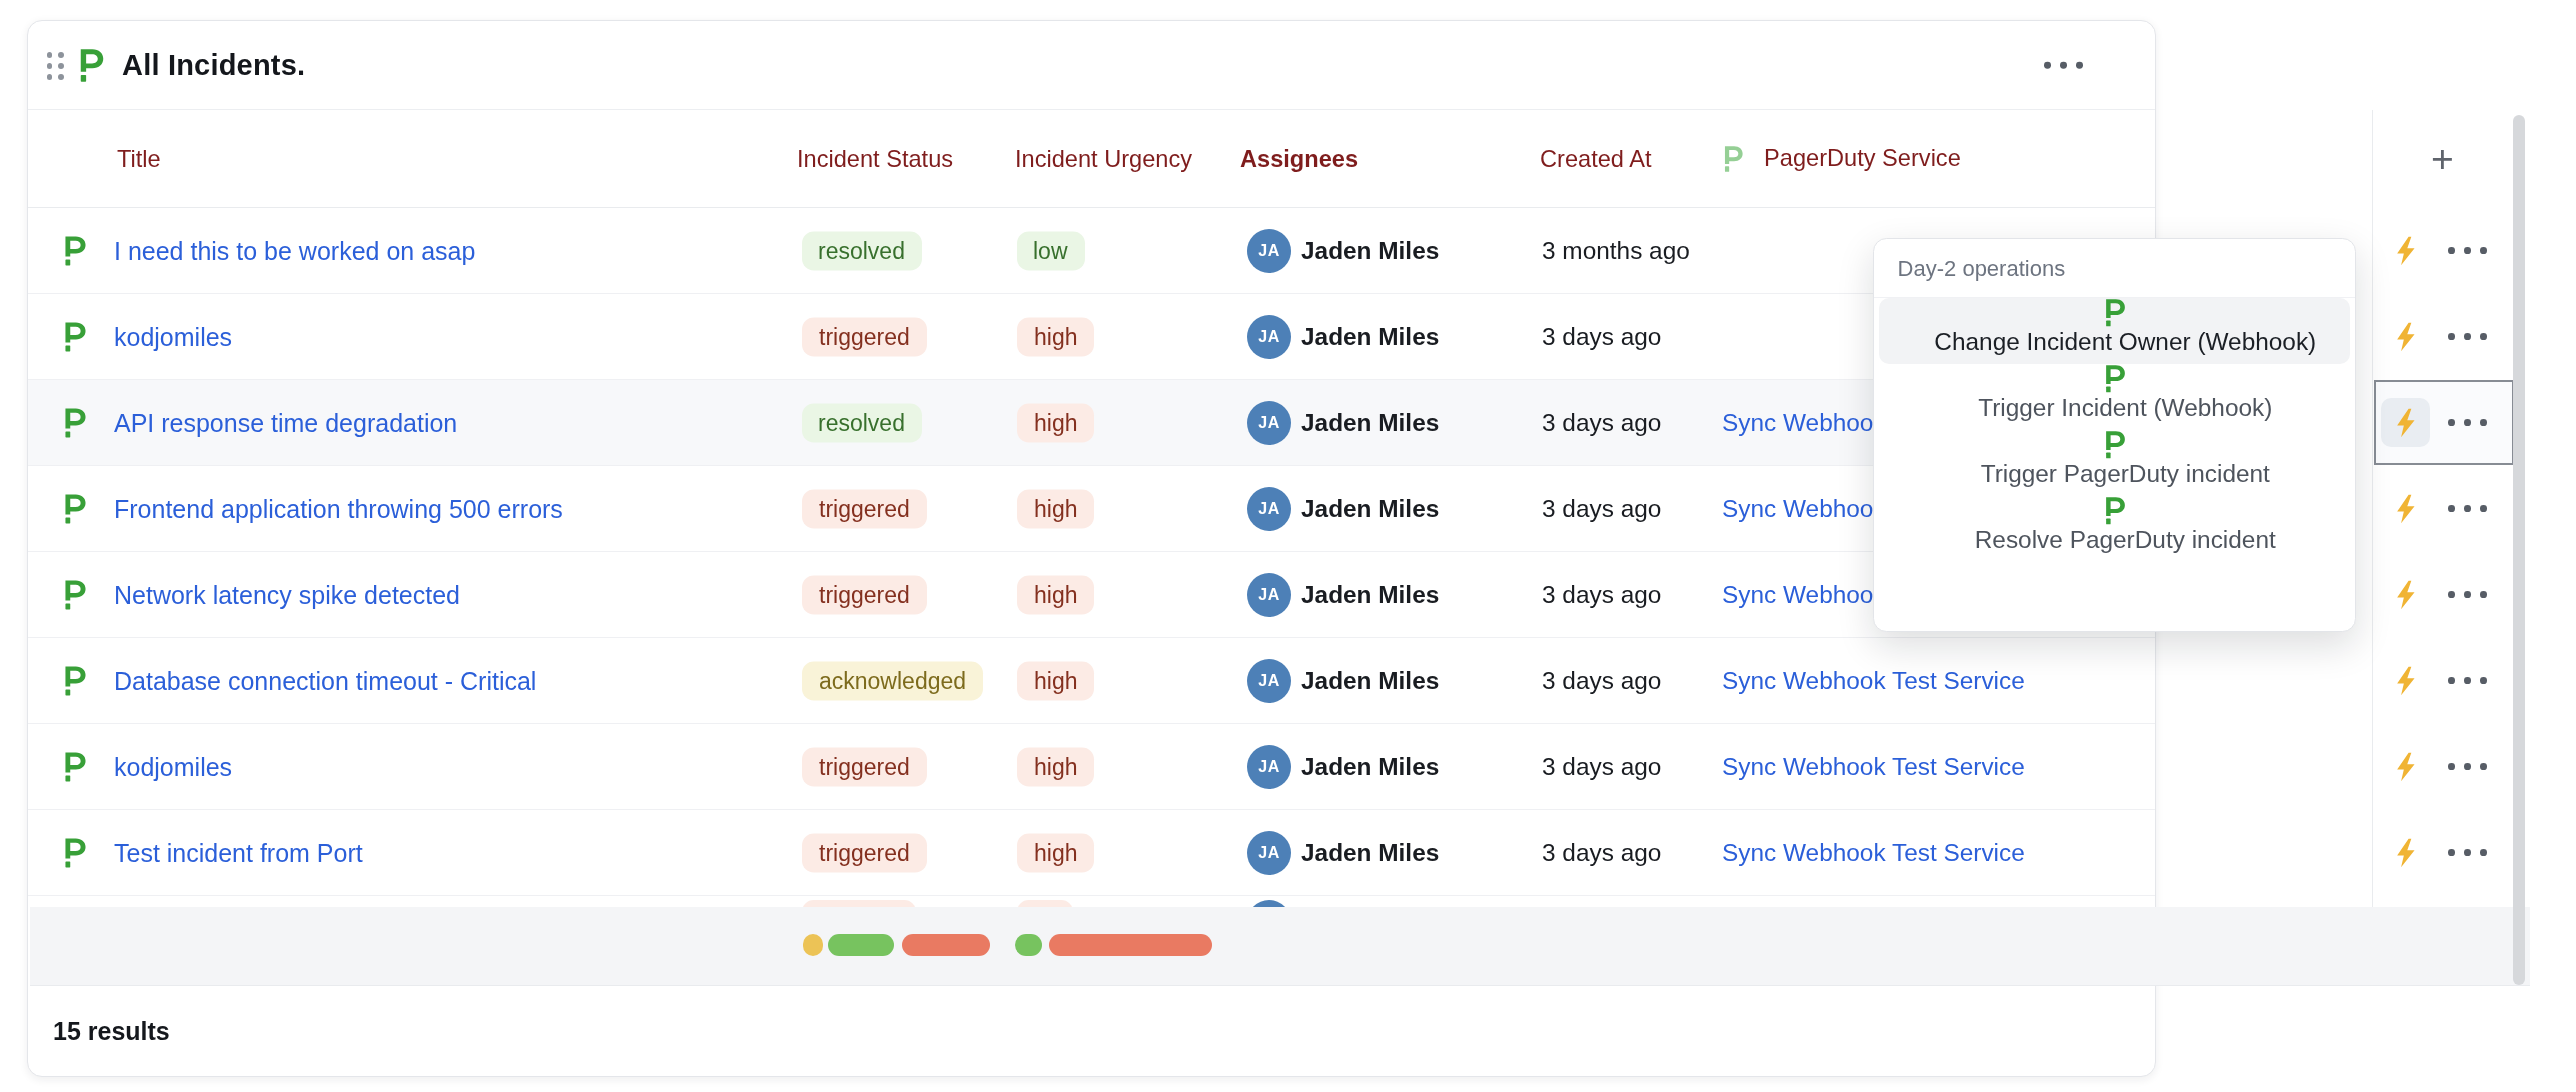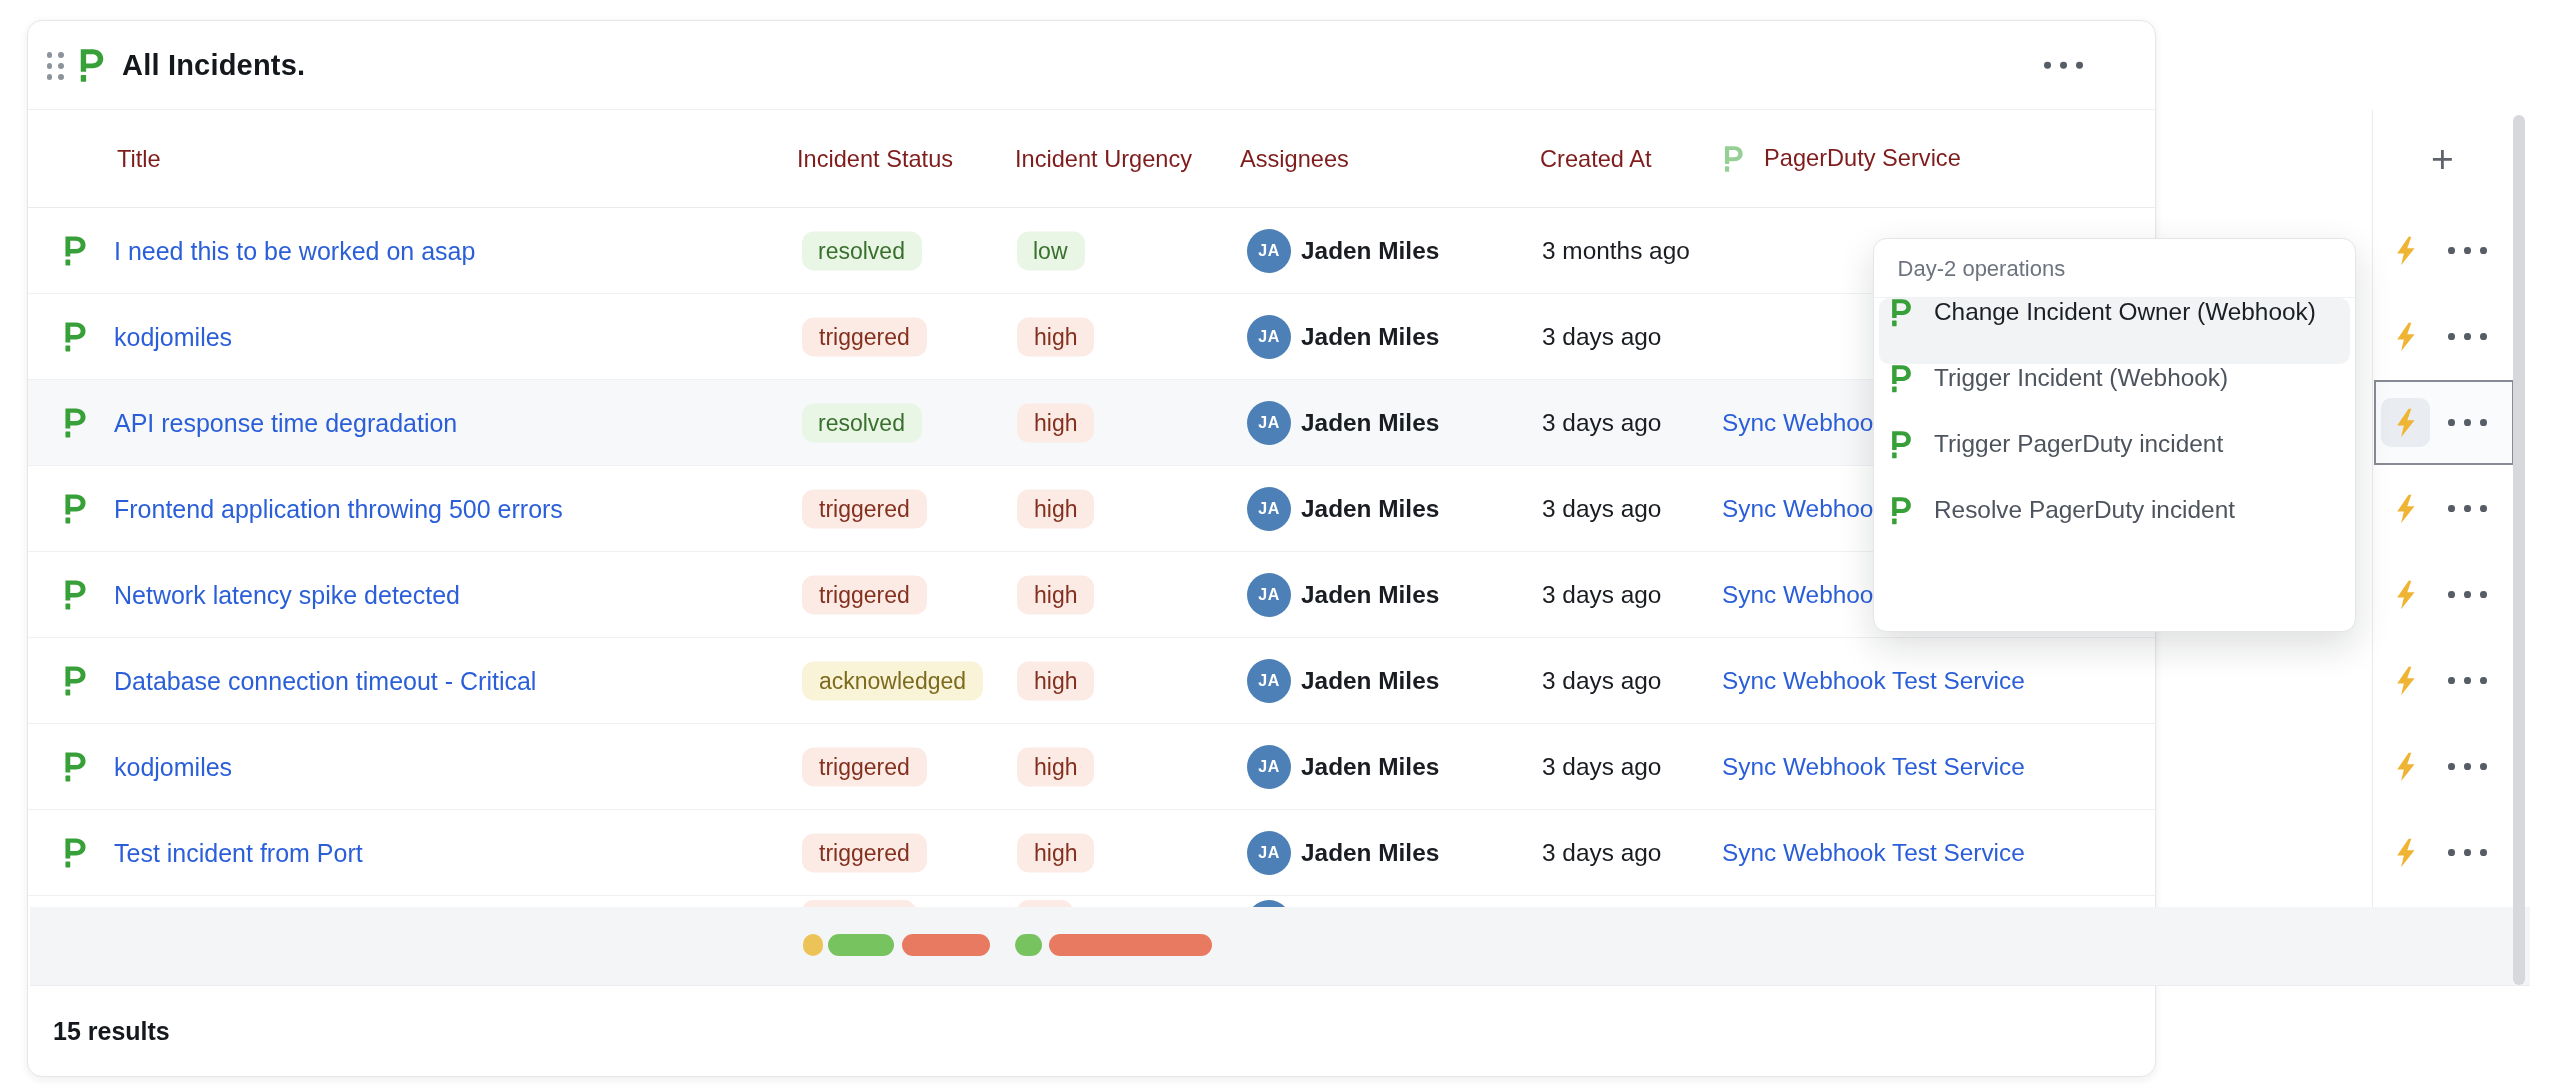--- a/index.html
+++ b/index.html
@@ -25,21 +25,21 @@
   .dots { display:flex; gap:9.3px; align-items:center; cursor:pointer; }
   .dots i { width:6.7px; height:6.7px; border-radius:50%; background:#575d66; }
   .titlebar .dots { position:absolute; right:72px; top:50%; transform:translateY(-50%); }
 
   
   .thead { position:absolute; left:0; top:89px; width:100%; height:98px; border-bottom:1.7px solid #e9ebee; }
   .col { position:absolute; top:50%; transform:translateY(-50%); font-size:23.6px; color:#7f1d1d; white-space:nowrap; }
   .col-title    { left:89px; }
   .col-status   { left:769px; }
   .col-urgency  { left:987px; }
-  .col-assignee { left:1212px; }
+  .col-assignee { left:1212px;font-weight:bold; }
   .col-created  { left:1512px; }
   .col-service  { left:1694px; display:flex; align-items:center; gap:18.5px; }
   .col-service .pd { width:23.6px; height:28px; }
   .addcol { position:absolute; left:2344px; top:0; width:141px; height:100%; border:none; background:transparent; cursor:pointer; font-size:39px; font-weight:300; color:#5f646c; line-height:1; }
 
   
   .rows { position:absolute; left:0; top:187px; width:100%; }
   .row { position:relative; height:86px; border-bottom:1.7px solid #eff0f3; }
   .row.hovered { background:#f7f8fa;text-align:right; }
   .cell { position:absolute; top:50%; transform:translateY(-50%); white-space:nowrap; }
@@ -81,21 +81,21 @@
   .footer { position:absolute; left:0; top:965px; width:100%; height:89px; }
   .results { position:absolute; left:25px; top:50%; transform:translateY(-50%); font-size:25px; font-weight:600; color:#15181d; }
 
   
   .scrollbar { position:absolute; z-index:4; left:2485px; top:94px; width:11.8px; height:870px; border-radius:6.7px; background:#d6d8db; cursor:pointer; }
 
   
   .dropdown { position:absolute; z-index:5; left:1873px; top:238px; width:483px; height:394px;
     background:#fff; border:1.7px solid #e3e5e9; border-radius:13.5px; box-shadow:0 13.5px 37px rgba(16,20,28,.14); }
   .dd-title { height:59px; line-height:59px; padding:0 23.6px; font-size:22px; color:#6d7480; border-bottom:1.7px solid #f0f1f4; }
-  .dd-item { position:relative; height:66px; display:flex; padding:0 13.5px 0 15px; cursor:pointer; font-size:24.4px; color:#4e545d; }
+  .dd-item { position:relative; height:66px; display:flex; align-items:center; padding:0 13.5px 0 15px; cursor:pointer; font-size:24.4px; color:#4e545d;flex-direction:column; }
   .dd-item .pd { width:25px; height:29.5px; flex:none; }
   .dd-item span.lbl { margin-left:20px; white-space:nowrap; }
   .dd-item.active { background:#f2f3f5; border-radius:10px; margin:0 5px; padding:0 8.4px 0 10px; color:#1b1f25; }
 </style>
 </head>
 <body>
 
 <svg width="0" height="0" style="position:absolute">
   <symbol id="pd-symbol" viewBox="0 0 24 26">
     <path fill-rule="evenodd" d="M3 0h9.3C17.6 0 21 3.2 21 7.6c0 4.4-3.4 7.6-8.7 7.6H7.3V18H3V0zm4.3 3.9v7.4h4.8c2.7 0 4.5-1.5 4.5-3.7 0-2.2-1.8-3.7-4.5-3.7H7.3z"></path>

